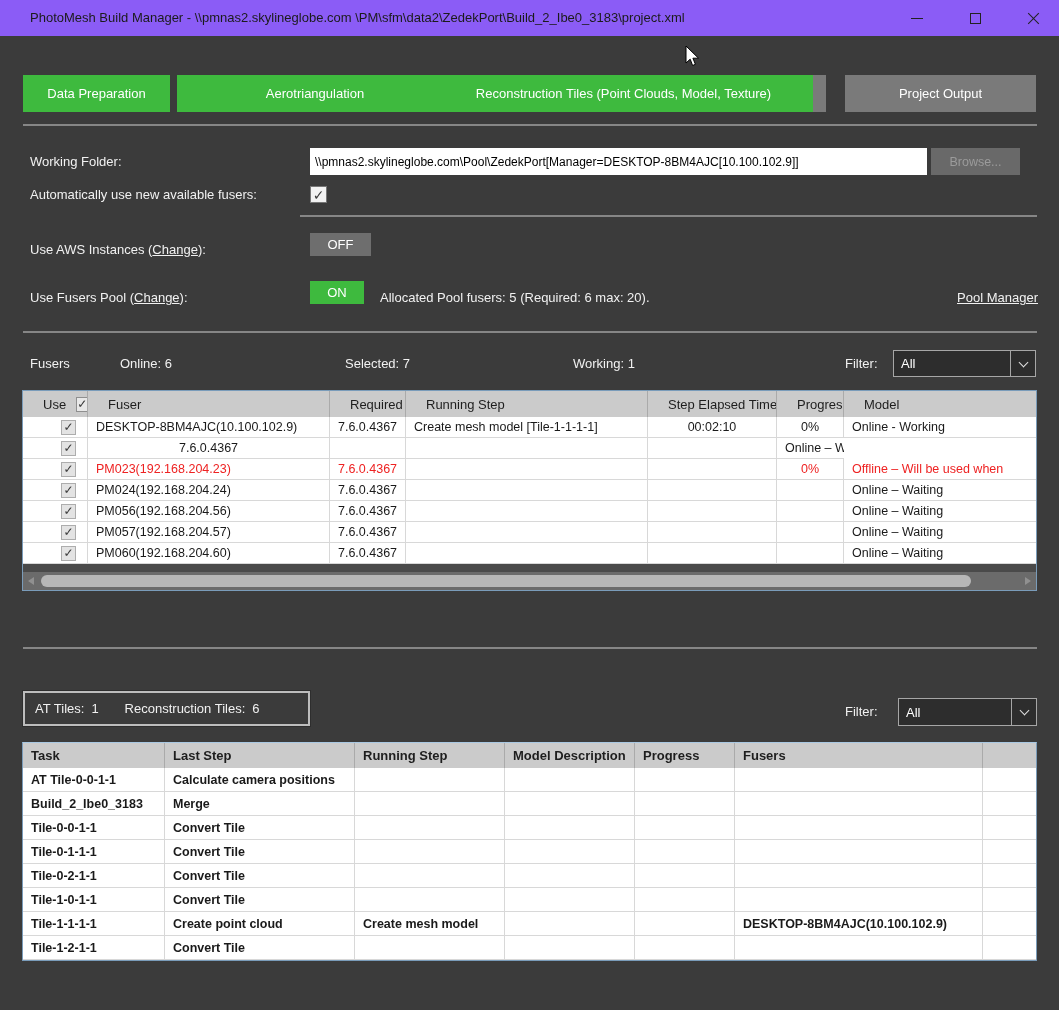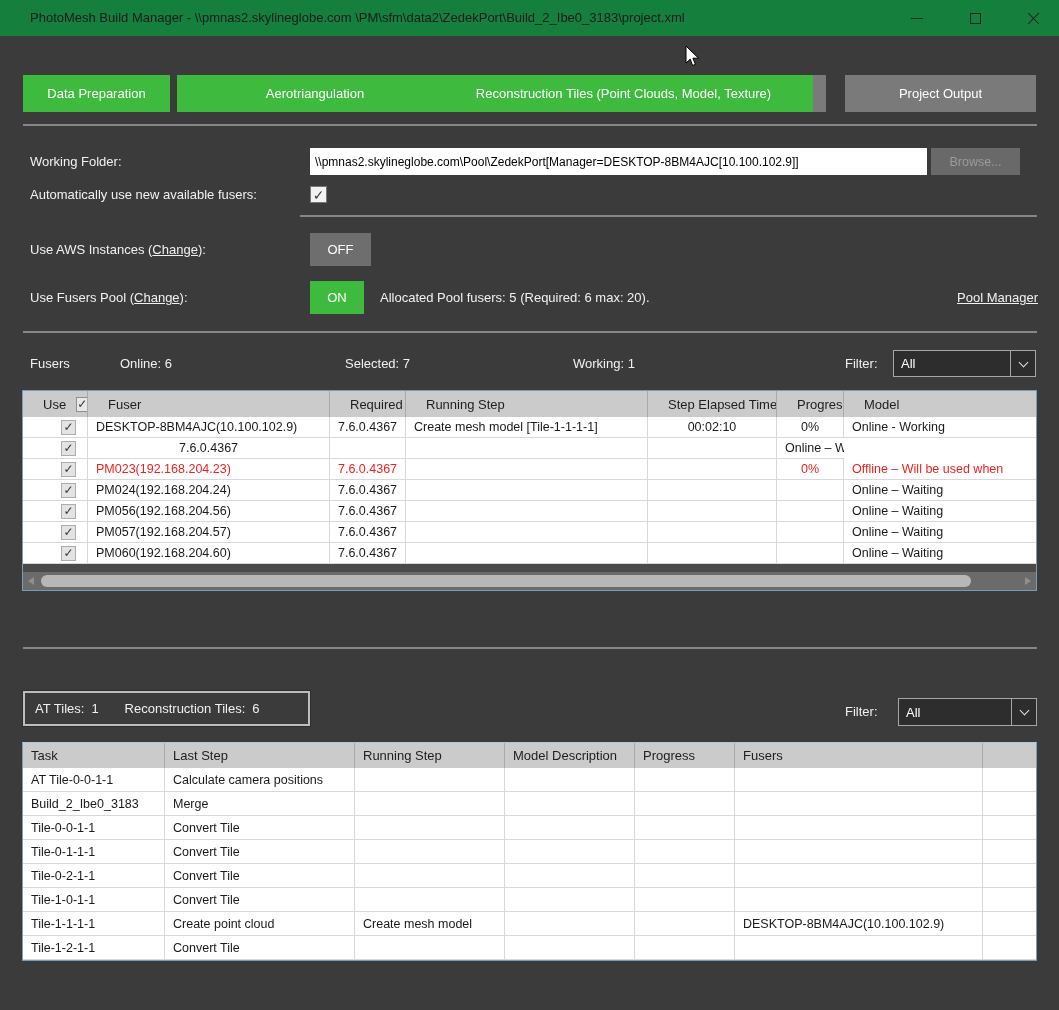--- a/index.html
+++ b/index.html
@@ -1,21 +1,21 @@
 <!DOCTYPE html>
 <html><head>
 <meta charset="utf-8">
 <style>
   * { margin:0; padding:0; box-sizing:border-box; }
   html,body { width:1059px; height:1010px; }
   body { font-family:"Liberation Sans", sans-serif; background:#3b3b3b; position:relative; overflow:hidden; }
   .abs { position:absolute; }
 
   
-  .titlebar { left:0; top:0; width:1059px; height:36px; background:#15803d; }
+  .titlebar { left:0; top:0; width:1059px; height:36px; background:#8b5cf6; }
   .title-text { position:absolute; left:30px; top:0; line-height:36px; font-size:13px; color:#1b1b1b; white-space:nowrap; }
   .winctl { position:absolute; top:0; width:46px; height:36px; display:flex; align-items:center; justify-content:center; }
   .ctl-min { left:894px; } .ctl-max { left:952px; } .ctl-close { left:1010px; }
   .glyph-min { width:12px; height:1px; background:#222; }
   .glyph-max { width:11px; height:11px; border:1px solid #222; }
   .glyph-close { position:relative; width:13px; height:13px; }
   .glyph-close::before,.glyph-close::after { content:""; position:absolute; left:-1px; top:6px; width:15px; height:1px; background:#222; }
   .glyph-close::before { transform:rotate(45deg); } .glyph-close::after { transform:rotate(-45deg); }
 
   
@@ -30,21 +30,21 @@
 
   .sep { background:#868686; height:2px; }
   .lbl { color:#f1f1f1; font-size:13px; white-space:nowrap; }
   .u { text-decoration:underline; }
 
   
   .wf-input { left:310px; top:148px; width:617px; height:27px; background:#fff; border:none; outline:none; font-family:"Liberation Sans",sans-serif; font-size:12px; color:#000; padding:0 5px; }
   .browse { left:931px; top:148px; width:89px; height:27px; background:#696969; color:#9b9b9b; font-size:12.5px; display:flex; align-items:center; justify-content:center; }
   .cb { background:#f2f2f2; border:1px solid #767676; color:#3a3a3a; display:flex; align-items:center; justify-content:center; }
   .cb-main { left:310px; top:186px; width:17px; height:17px; font-size:14px; }
-  .togglebtn { height:33px; display:flex; align-items:center; justify-content:center; color:#fff; font-size:13px; }
+  .togglebtn { height:23px; display:flex; align-items:center; justify-content:center; color:#fff; font-size:13px; }
   .off { left:310px; top:233px; width:61px; background:#6e6e6e; }
   .on  { left:310px; top:281px; width:54px; }
 
   
   .dropdown { background:#2d2d2d; border:1px solid #a6a6a6; display:flex; }
   .dd-value { flex:1; color:#fff; font-size:13px; padding-left:7px; display:flex; align-items:center; }
   .dd-arrowbox { width:25px; border-left:1px solid #a6a6a6; display:flex; align-items:center; justify-content:center; }
   .chev { width:7px; height:7px; border-right:1.5px solid #e0e0e0; border-bottom:1.5px solid #e0e0e0; transform:rotate(45deg); margin-top:-3px; }
 
   
@@ -65,21 +65,21 @@
   .arr-left { left:5px; border-right:6px solid #909090; }
   .arr-right { right:5px; border-left:6px solid #909090; }
 
   
   .atbox { left:23px; top:691px; width:287px; height:35px; border:2px solid #bdbdbd; box-shadow:0 0 0 1px #2e2e2e; display:flex; align-items:center; }
   .atbox .lbl { margin-left:10px; }
   .atbox .val { margin-left:7px; }
   .atbox .second { margin-left:26px; }
 
   .ttable { left:22px; top:742px; width:1015px; border:1px solid #7a9cba; border-top:1px solid #a9c8e2; background:#4a4a4a; }
-  .thead, .trow { display:grid; grid-template-columns:142px 190px 150px 130px 100px 248px 1fr; }
+  .thead, .trow { display:grid; grid-template-columns:142px 190px 150px 130px 100px 248px 1fr;font-weight:bold; }
   .thead { height:25px; background:#cbcbcb; }
   .th { font-size:13px; color:#1e1e1e; display:flex; align-items:center; padding-left:8px; border-right:1px solid #aaaaaa; white-space:nowrap; overflow:hidden; }
   .trow { height:24px; background:#ffffff; }
   .tc { font-size:12.5px; color:#1a1a1a; display:flex; align-items:center; padding-left:8px; border-right:1px solid #d8d8d8; border-bottom:1px solid #d8d8d8; white-space:nowrap; overflow:hidden; }
 
   
   .cursor { left:685px; top:45px; width:16px; height:24px; pointer-events:none; }
 </style>
 </head>
 <body>

